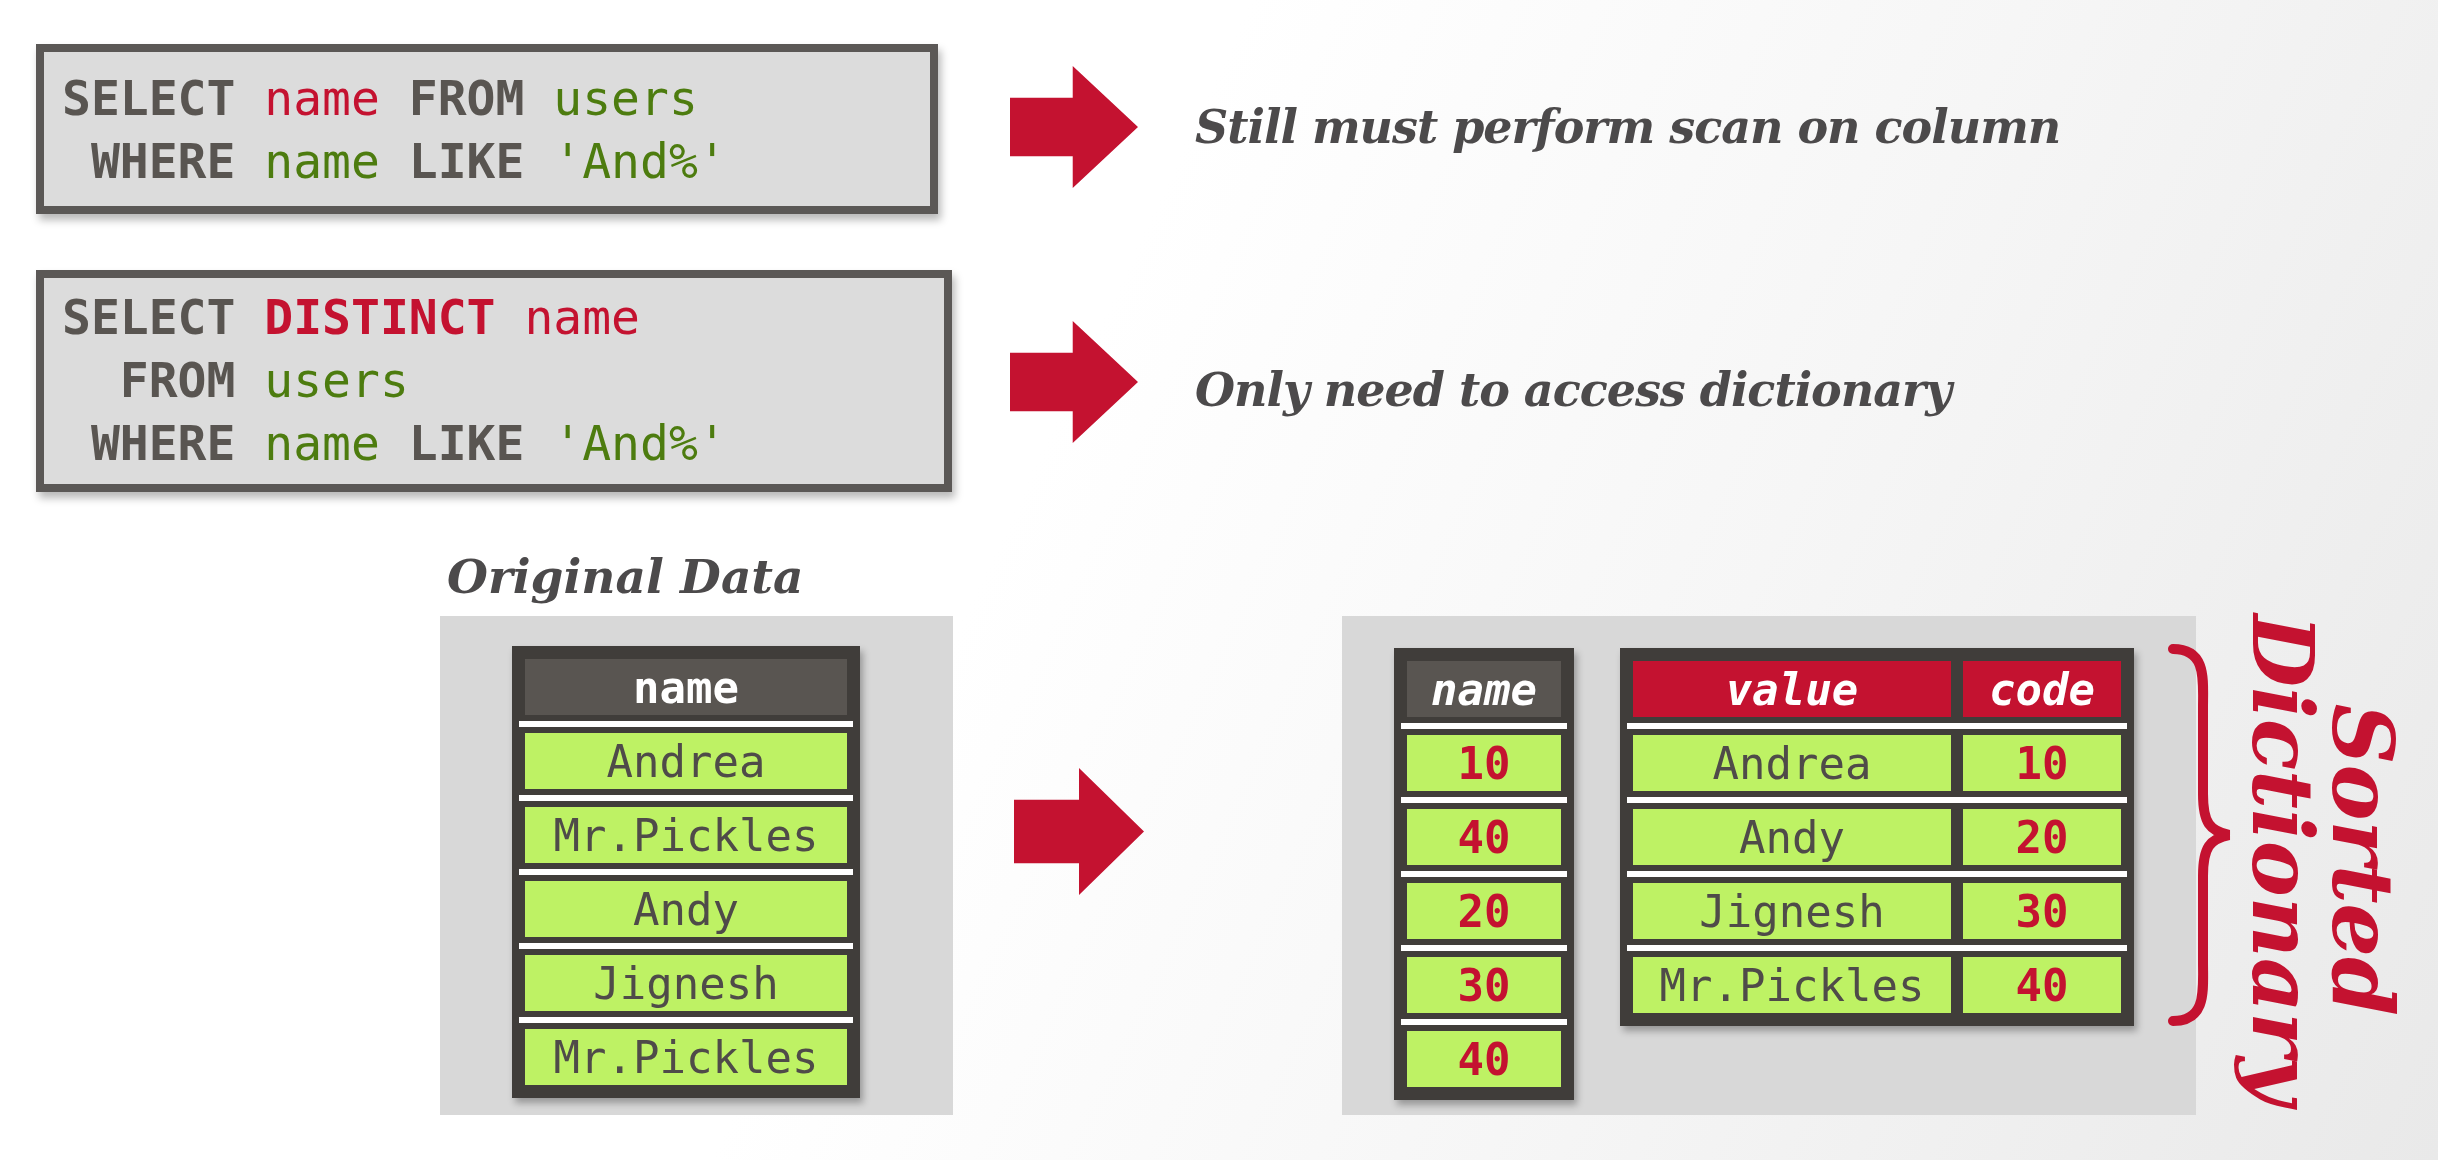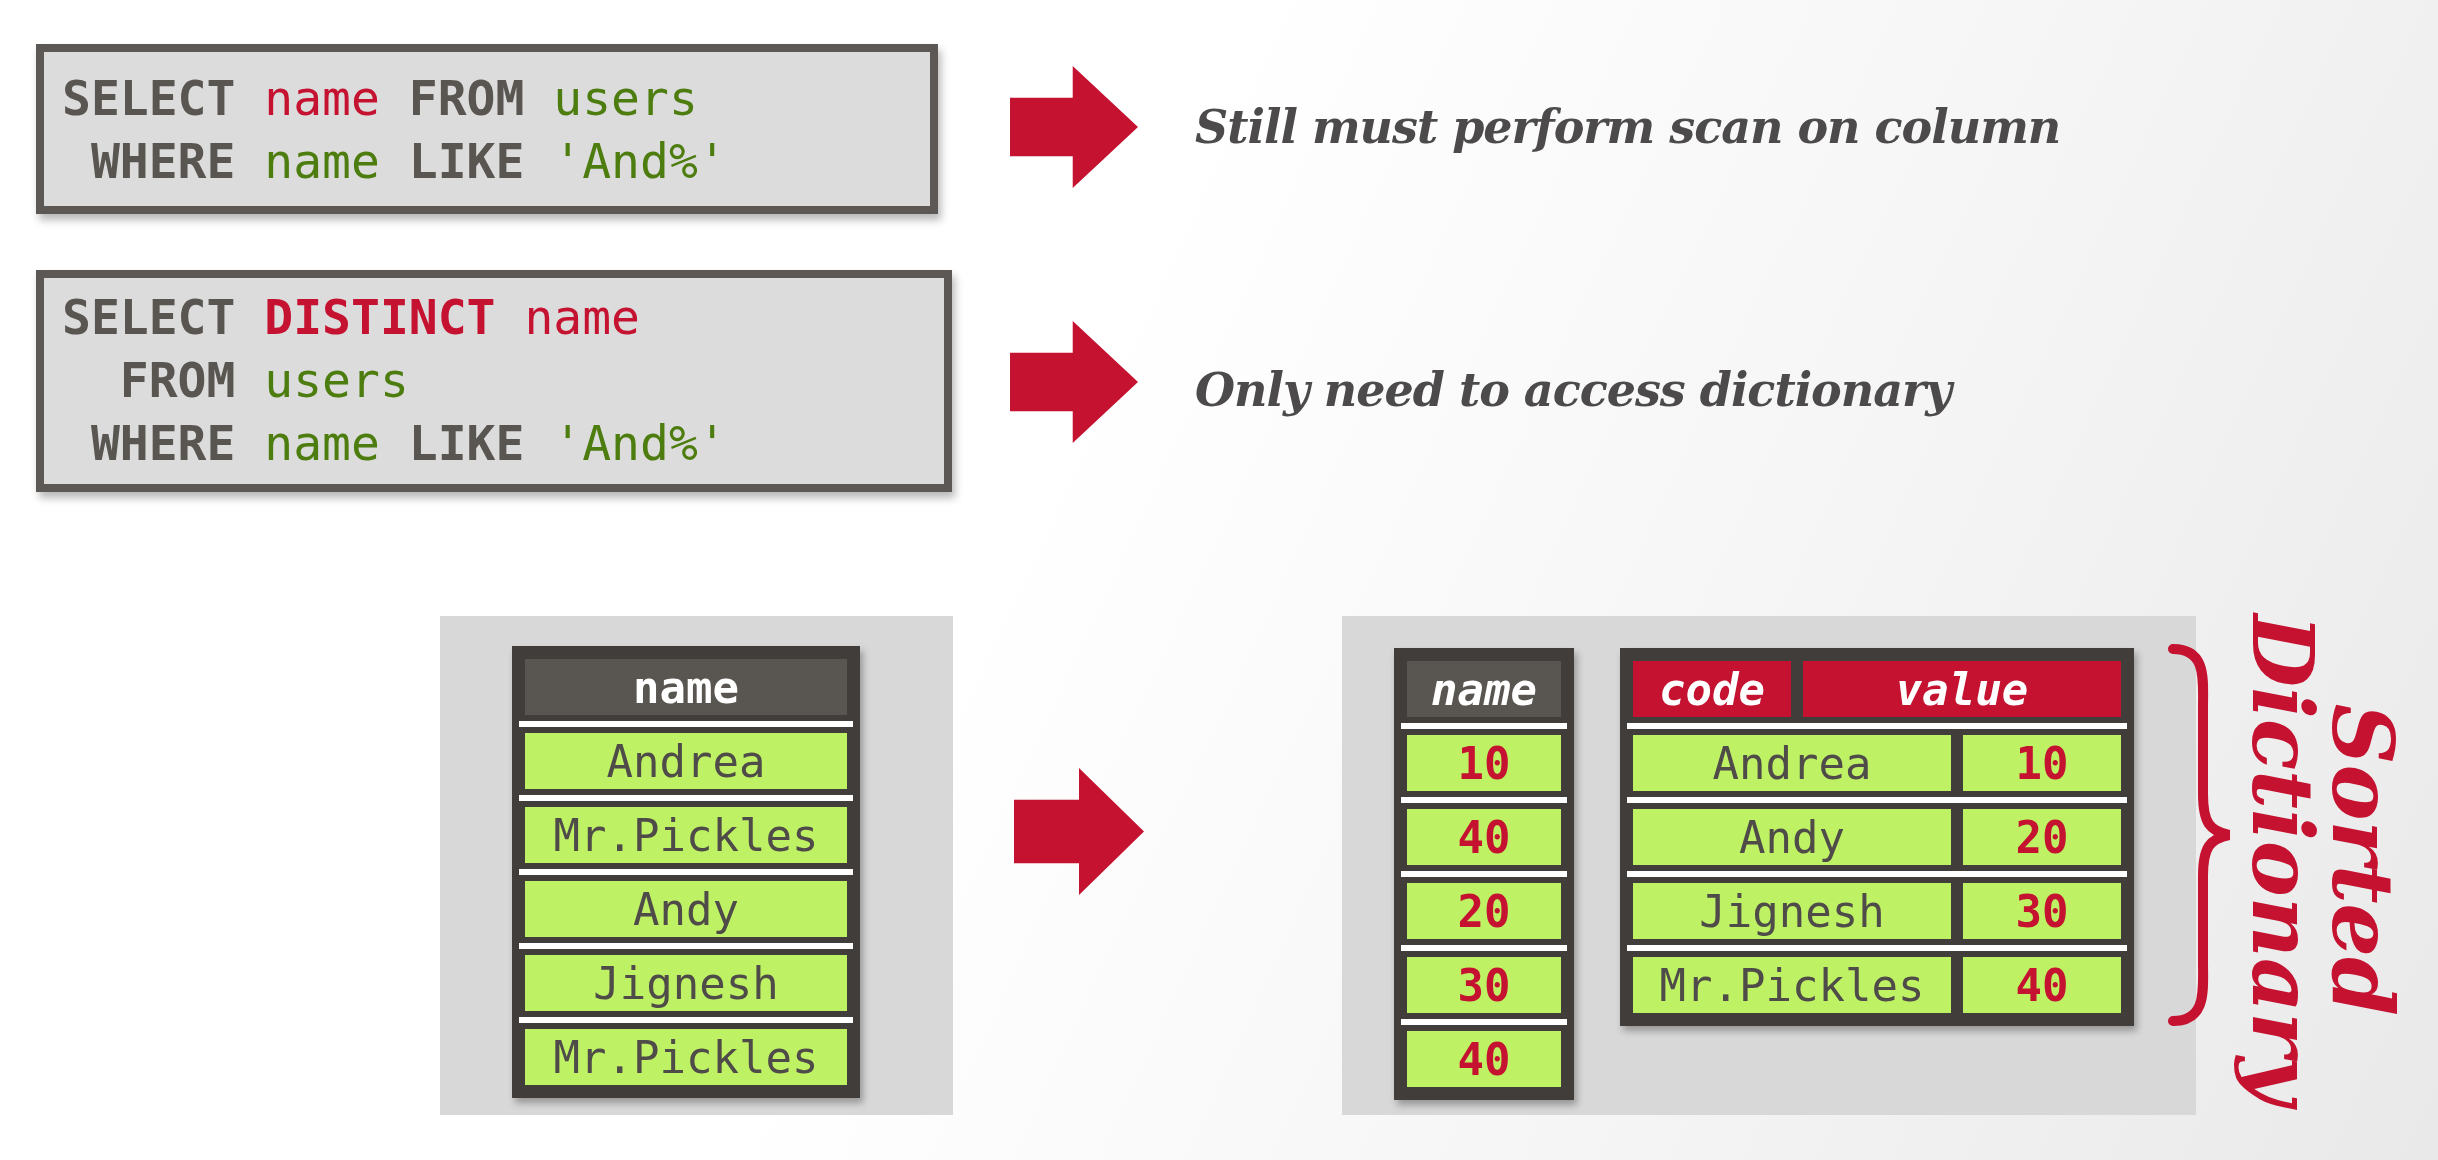--- a/index.html
+++ b/index.html
@@ -138,20 +138,21 @@
     <pre class="code"><div><span class="kw">SELECT </span><span class="kwred">DISTINCT</span><span class="pl"> </span><span class="red">name</span></div><div><span class="pl">  </span><span class="kw">FROM</span><span class="pl"> users</span></div><div><span class="pl"> </span><span class="kw">WHERE</span><span class="pl"> name </span><span class="kw">LIKE</span><span class="pl"> 'And%'</span></div></pre>
   </div>
 
   <div class="arrow" id="arrow-1"></div>
   <div class="arrow" id="arrow-2"></div>
   <div class="arrow" id="arrow-mid"></div>
 
   <div class="note" id="note-1">Still must perform scan on column</div>
   <div class="note" id="note-2">Only need to access dictionary</div>
 
+  <div class="section-label" id="label-original">Original Data</div>
 
   <div class="panel" id="panel-original">
     <div class="tbl" id="tbl-original">
       <div class="cell hdr-gray">name</div>
 
     <div class="cell">Andrea</div>
         <div class="cell">Mr.Pickles</div>
         <div class="cell">Andy</div>
         <div class="cell">Jignesh</div>
         <div class="cell">Mr.Pickles</div>
@@ -163,22 +164,22 @@
       <div class="cell hdr-gray it">name</div>
 
     <div class="cell num">10</div>
         <div class="cell num">40</div>
         <div class="cell num">20</div>
         <div class="cell num">30</div>
         <div class="cell num">40</div>
       </div>
     <div class="tbl" id="tbl-dict">
       <div class="dict-row">
+        <div class="cell hdr-red val">value</div>
         <div class="cell hdr-red code">code</div>
-        <div class="cell hdr-red val">value</div>
       </div>
 
     <div class="dict-row">
           <div class="cell val">Andrea</div>
           <div class="cell num code">10</div>
         </div>
         <div class="dict-row">
           <div class="cell val">Andy</div>
           <div class="cell num code">20</div>
         </div>

